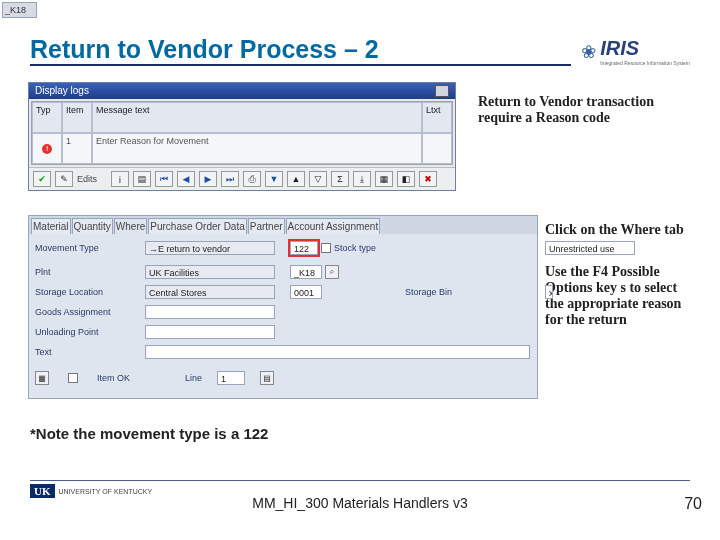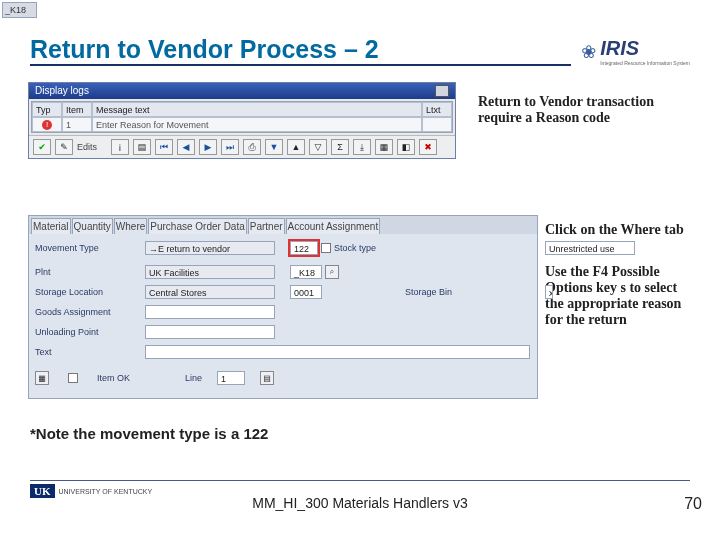--- a/index.html
+++ b/index.html
@@ -92,21 +92,21 @@
   .msg-head, .msg-row {
     display: grid;
     grid-template-columns: 30px 30px 1fr 30px;
   }
   .msg-head > div, .msg-row > div {
     border: 1px solid #b6bfce;
     background: #e2e7f0;
     padding: 1px 3px;
     white-space: nowrap;
     overflow: hidden;
-    height: 15px;
+    height: 31px;
     line-height: 13px;
   }
   .msg-row > div { background: #f4f6fa; color: #555;}
   .msg-row .err-icon {
     display:flex;align-items:center;justify-content:center;
   }
   .err-icon span {
     display:inline-block;width:10px;height:10px;border-radius:50%;
     background:#d33; color:#fff; font-size:8px; line-height:10px;text-align:center;
   }

